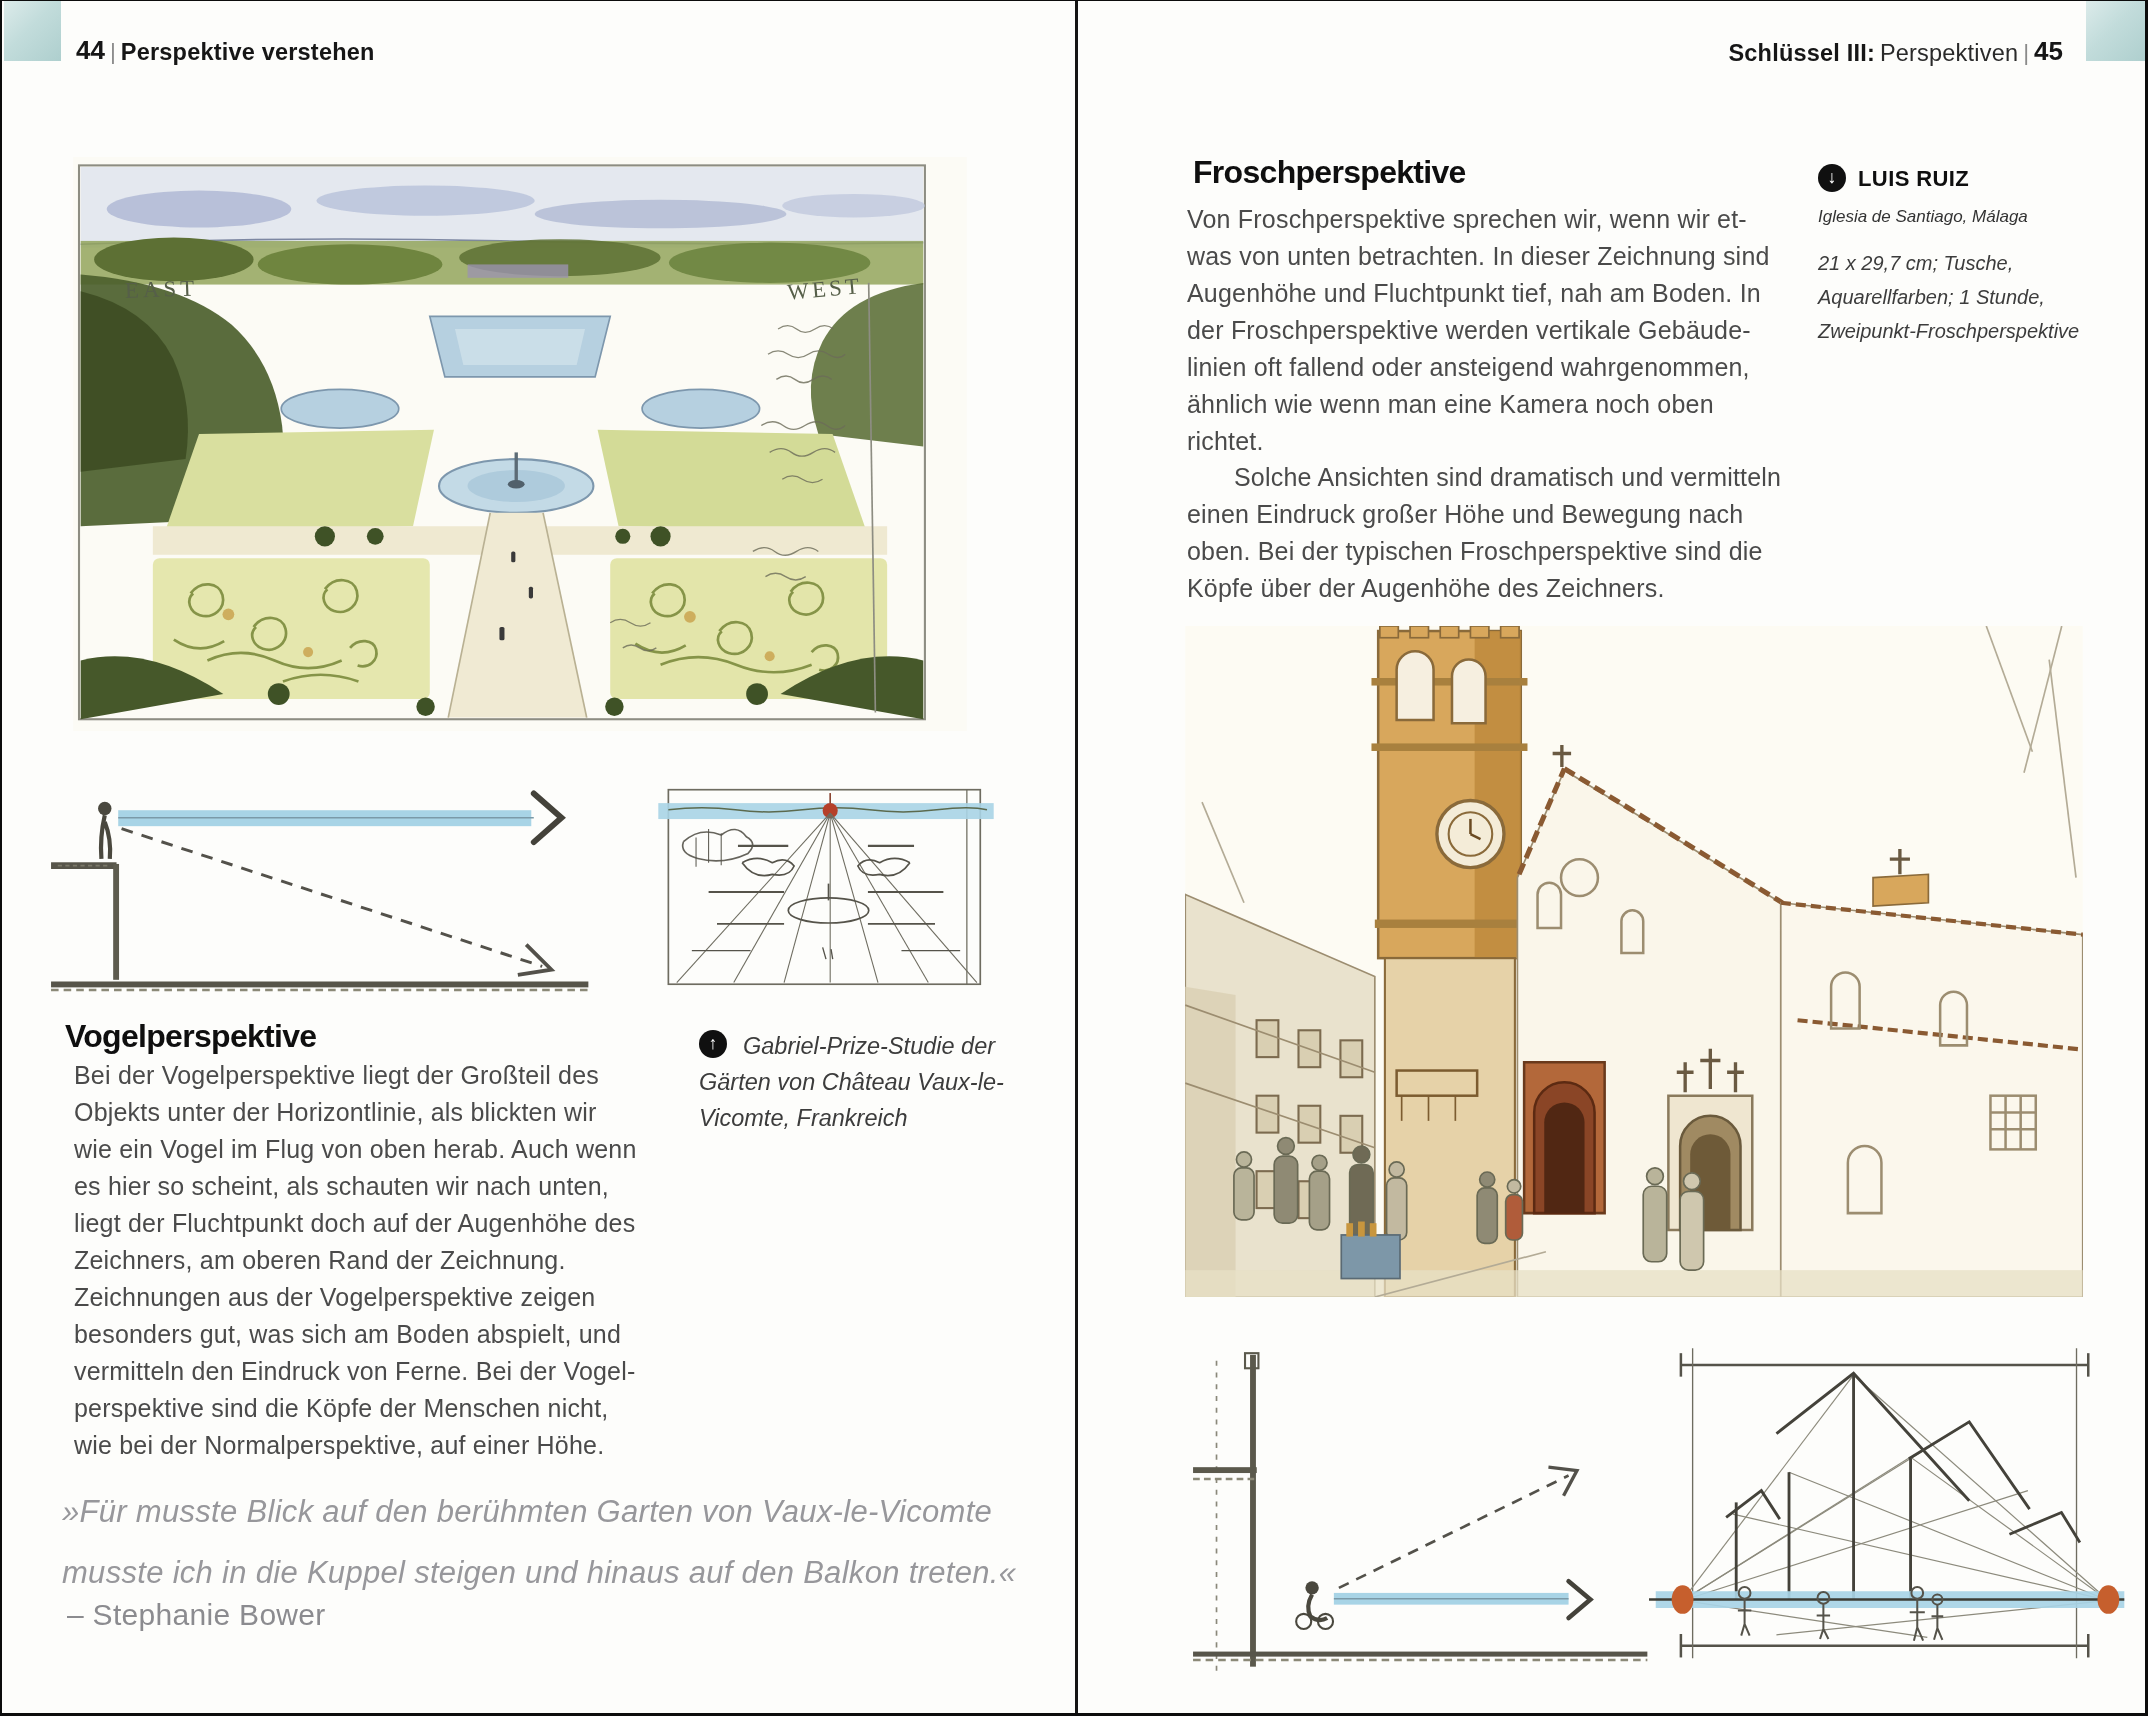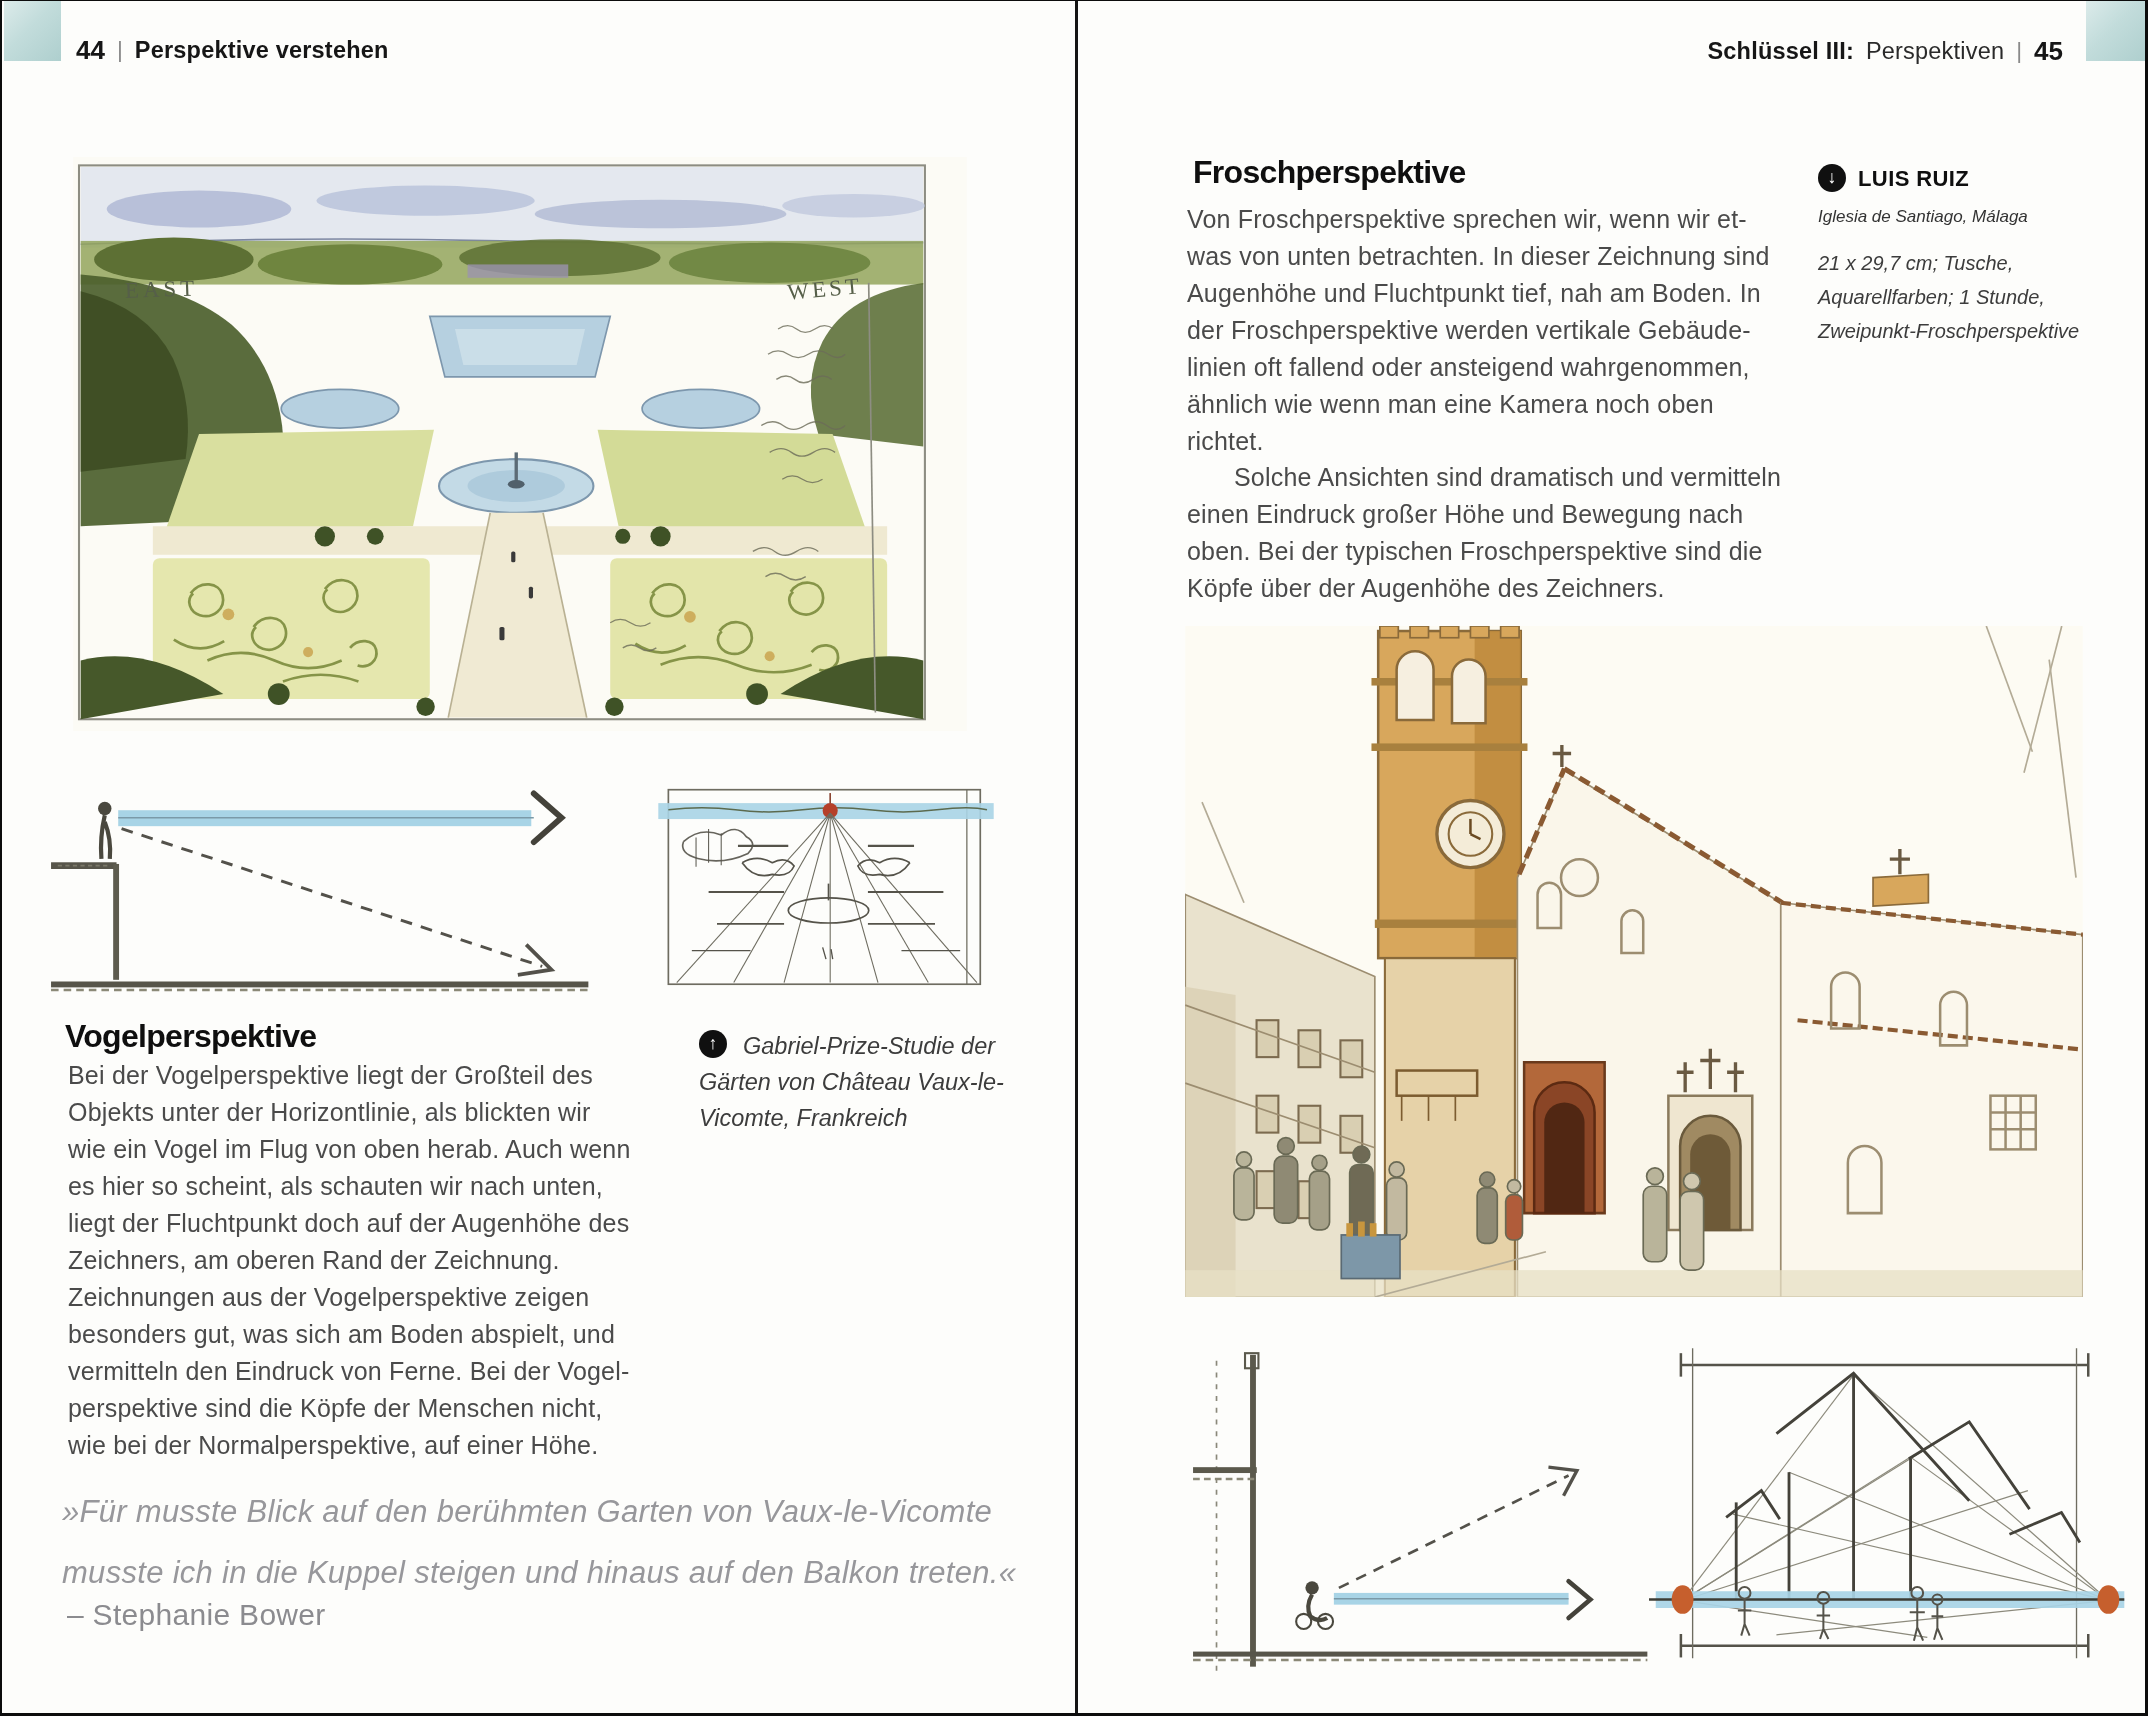--- a/index.html
+++ b/index.html
@@ -5,21 +5,21 @@
   html,body{margin:0;padding:0;background:#e8e8e8;}
   #spread{position:relative;width:2148px;height:1717px;background:#fdfdfb;
           font-family:"Liberation Sans",sans-serif;overflow:hidden;
           border-left:2.5px solid #0c0c0c;border-right:3.4px solid #0c0c0c;
           border-top:1.7px solid #0c0c0c;border-bottom:4.2px solid #0c0c0c;
           box-sizing:border-box;}
   .abs{position:absolute;}
   
   .teal{width:57px;height:60px;background:linear-gradient(135deg,#dcebea 0%,#c2dcdb 45%,#aecfce 100%);}
   
-  .runhead{display:flex;align-items:center;gap:12px;color:#161616;}
+  .runhead{display:flex;align-items:flex-end;gap:5px;color:#161616;}
   .rh-num{font-size:26px;font-weight:800;letter-spacing:0;}
   .rh-sep{font-size:22.7px;font-weight:300;color:#8a8a8a;transform:translateY(-0.8px);}
   .rh-bold{font-size:23.5px;font-weight:700;letter-spacing:0.2px;}
   .rh-reg{font-size:23.5px;font-weight:400;letter-spacing:0.2px;color:#2a2a2a;}
   
   #gutter{left:1073px;top:0;width:2.5px;height:1717px;background:#141414;}
   
   .h2{font-size:32px;font-weight:800;letter-spacing:-0.7px;color:#0f0f0f;}
   .body{font-size:25px;line-height:37px;color:#4a4a4a;white-space:pre;letter-spacing:0.2px;}
   .indent1{text-indent:47px;}
@@ -217,21 +217,21 @@
         <path d="M70,168 h80 M250,168 h80" stroke-width="2"></path>
         <ellipse cx="203" cy="152" rx="48" ry="15"></ellipse>
         <line x1="203" y1="120" x2="203" y2="140"></line>
         <path d="M40,200 h70 M290,200 h70" stroke-width="1.6"></path>
         <path d="M196,196 l4,14 M206,198 l2,12" stroke-width="1.6"></path>
       </g>
     </svg>
   </div>
 
   <div class="abs h2" style="left:63px;top:1017px;">Vogelperspektive</div>
-  <div class="abs body" style="left:66px;top:1056px;width:654px;">Bei der Vogelperspektive liegt der Großteil des
+  <div class="abs body" style="left:72px;top:1056px;width:654px;">Bei der Vogelperspektive liegt der Großteil des
 Objekts unter der Horizontlinie, als blickten wir
 wie ein Vogel im Flug von oben herab. Auch wenn
 es hier so scheint, als schauten wir nach unten,
 liegt der Fluchtpunkt doch auf der Augenhöhe des
 Zeichners, am oberen Rand der Zeichnung.
 Zeichnungen aus der Vogelperspektive zeigen
 besonders gut, was sich am Boden abspielt, und
 vermitteln den Eindruck von Ferne. Bei der Vogel-
 perspektive sind die Köpfe der Menschen nicht,
 wie bei der Normalperspektive, auf einer Höhe.</div>

